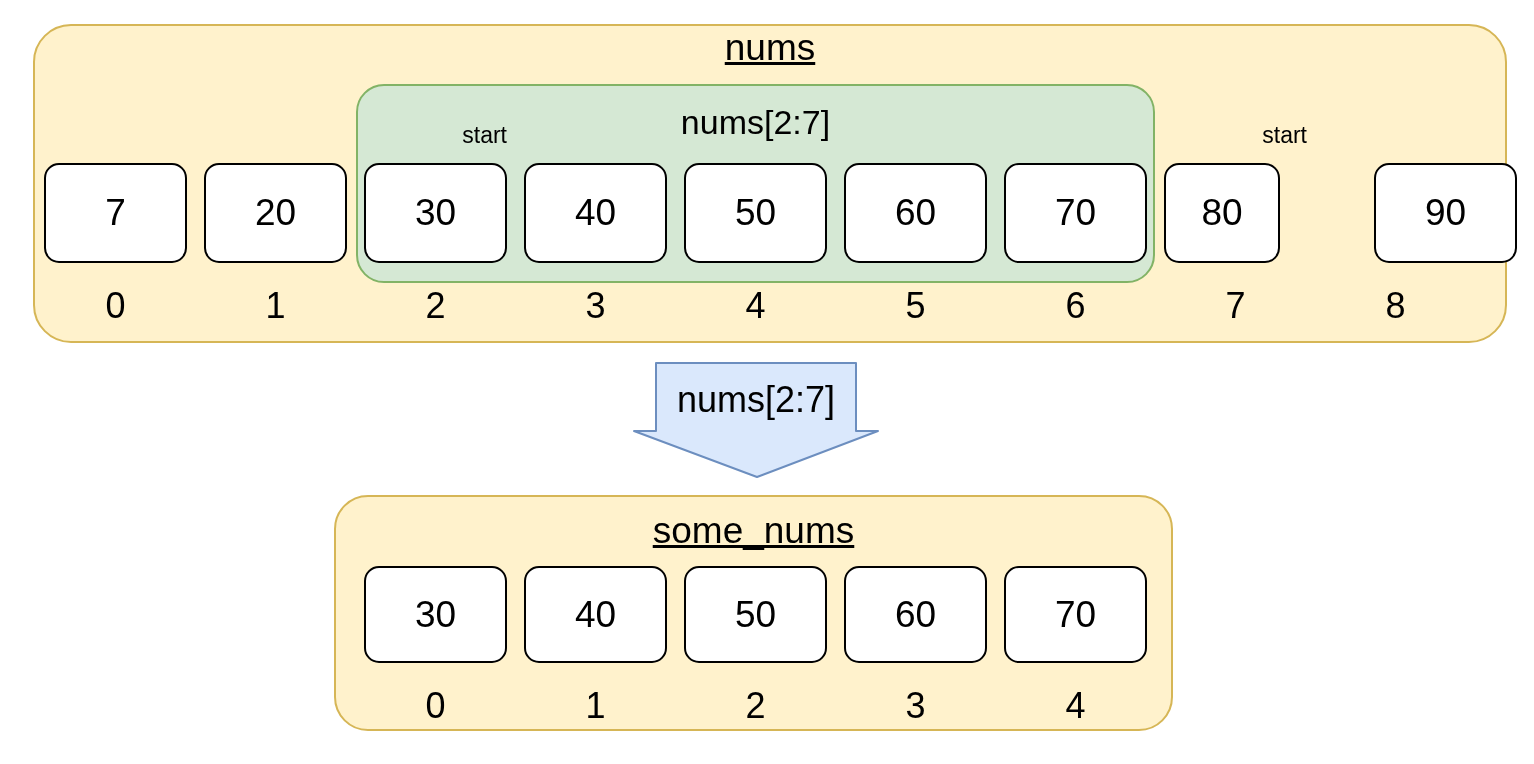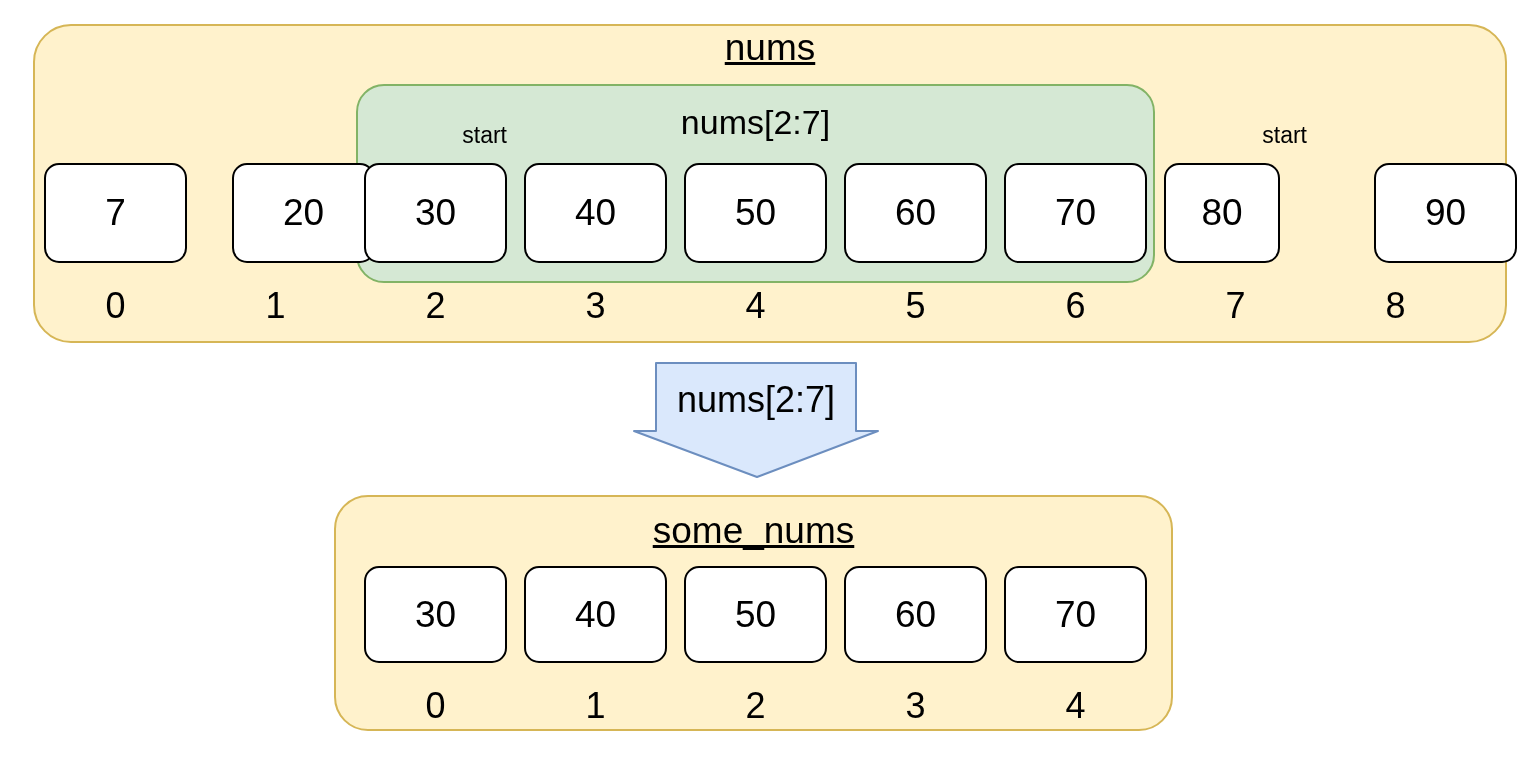--- a/index.html
+++ b/index.html
@@ -91,21 +91,21 @@
   <div class="abs container top-container"></div>
   <div class="abs title top-title">nums</div>
 
   <div class="abs slice-box"></div>
   <div class="abs slice-label">nums[2:7]</div>
   <div class="abs marker-label start-label">start</div>
   <div class="abs marker-label stop-label">start</div>
 
   <div id="top-cells">
       <div class="cell" style="left: 44px; top: 163px; width: 143px; height: 100px;">7</div>
-      <div class="cell" style="left: 204px; top: 163px; width: 143px; height: 100px; margin-left: 28px;">20</div>
+      <div class="cell" style="left: 204px; top: 163px; width: 143px; height: 100px;">20</div>
       <div class="cell" style="left: 364px; top: 163px; width: 143px; height: 100px;">30</div>
       <div class="cell" style="left: 524px; top: 163px; width: 143px; height: 100px;">40</div>
       <div class="cell" style="left: 684px; top: 163px; width: 143px; height: 100px;">50</div>
       <div class="cell" style="left: 844px; top: 163px; width: 143px; height: 100px;">60</div>
       <div class="cell" style="left: 1004px; top: 163px; width: 143px; height: 100px;">70</div>
       <div class="cell" style="left: 1164px; top: 163px; width: 116px; height: 100px;">80</div>
       <div class="cell" style="left: 1374px; top: 163px; width: 143px; height: 100px;">90</div>
     </div>
   <div id="top-indices">
       <div class="index" style="left: 44px; top: 286px; width: 143px; height: 40px;">0</div>

